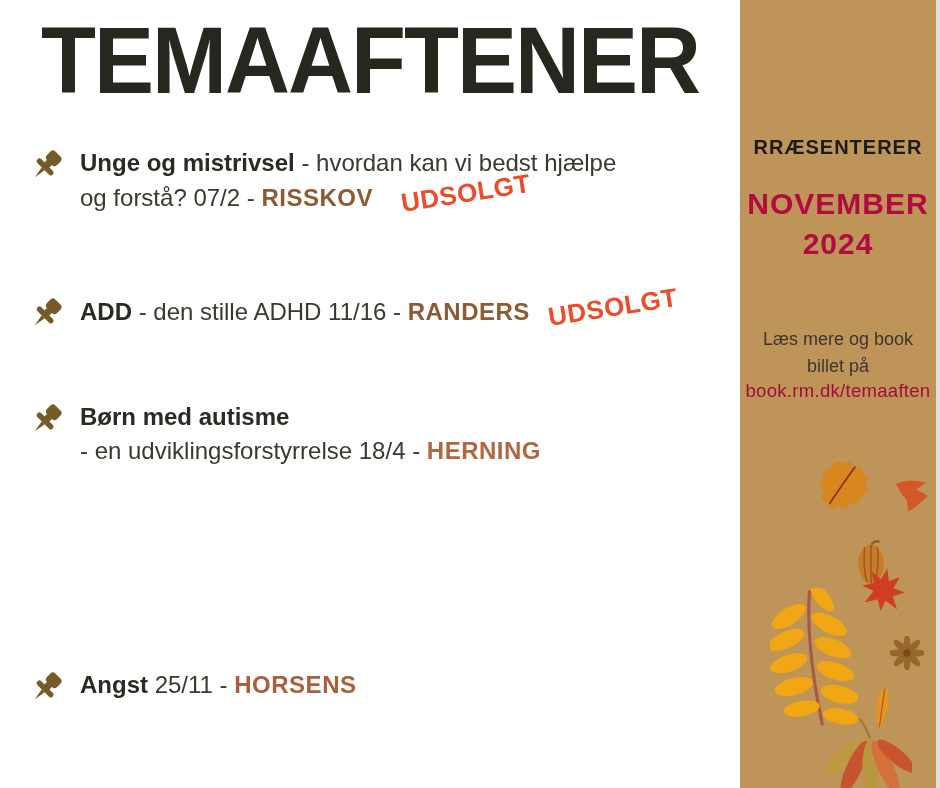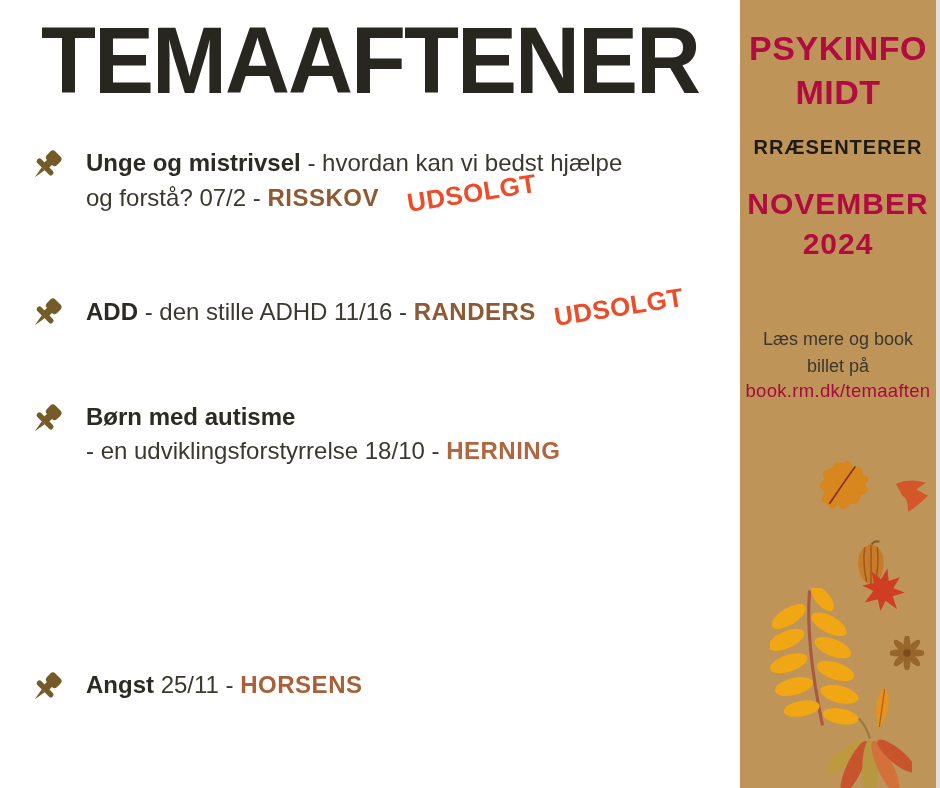--- a/index.html
+++ b/index.html
@@ -8,21 +8,21 @@
 
   
   .main { position:absolute; left:0; top:0; width:740px; height:788px; background:#ffffff; }
   .poster-title {
     position:absolute; top:6px; left:0; width:740px; text-align:center;
     font-size:90px; font-weight:700; letter-spacing:-2px; color:#27261f;
     transform:scaleY(1.06); transform-origin:top center; white-space:nowrap;
   }
   .event { position:absolute; left:28px; display:flex; align-items:flex-start; }
   .pin { width:38px; height:38px; flex:0 0 38px; margin-top:0; }
-  .lines { margin-left:20px; font-size:24px; line-height:34px; color:#3a382f; }
+  .lines { margin-left:14px; font-size:24px; line-height:34px; color:#3a382f; }
   .b   { font-weight:700; color:#2b2a23; }
   .t   { font-weight:400; }
   .loc { font-weight:700; letter-spacing:0.5px;text-align:center; }
   .soldout {
     display:inline-block; font-weight:700; font-size:26px; color:#ee4b29;
     transform:rotate(-9deg) translateY(6px); transform-origin:left bottom;
     margin-left:30px; letter-spacing:0.5px; white-space:nowrap;
   }
   .soldout:empty { display:none; }
 
@@ -86,21 +86,21 @@
             <g transform="rotate(45 16 16)" fill="#755b28">
           <rect x="10" y="3" width="12" height="10" rx="3"></rect>
               <rect x="13" y="11" width="6" height="6"></rect>
           <rect x="7" y="16" width="18" height="4.5" rx="2"></rect>
               <path d="M14.3 20.5 L17.7 20.5 L16 30.5 Z"></path>
         </g>
           </svg>
       </span>
       <div class="lines">
         <div class="line"><span class="b">Børn med autisme</span></div>
-        <div class="line"><span class="t">- en udviklingsforstyrrelse 18/10 - </span><span class="loc" style="color:#b0663f">HERNING</span></div>
+        <div class="line"><span class="t">- en udviklingsforstyrrelse 18/4 - </span><span class="loc" style="color:#b0663f">HERNING</span></div>
       </div>
     </div>
 
 
     <div class="event" style="top:668px">
       <span class="pin">
         <svg viewBox="0 0 32 32" width="38" height="38">
             <g transform="rotate(45 16 16)" fill="#755b28">
           <rect x="10" y="3" width="12" height="10" rx="3"></rect>
               <rect x="13" y="11" width="6" height="6"></rect>
@@ -109,24 +109,20 @@
         </g>
           </svg>
       </span>
       <div class="lines">
         <div class="line"><span class="b">Angst</span><span class="t"> 25/11 - </span><span class="loc" style="color:#aa5f39">HORSENS</span></div>
       </div>
     </div>
   </div>
 
   <div class="sidebar">
-    <div class="sb-text brand">
-      <div>PSYKINFO</div>
-      <div>MIDT</div>
-    </div>
     <div class="sb-text presents">RRÆSENTERER</div>
     <div class="sb-text month">
       <div>NOVEMBER</div>
       <div>2024</div>
     </div>
     <div class="sb-text more-info">
       <div>Læs mere og book</div>
       <div>billet på</div>
     </div>
     <div class="sb-text booklink">book.rm.dk/temaaften</div>

